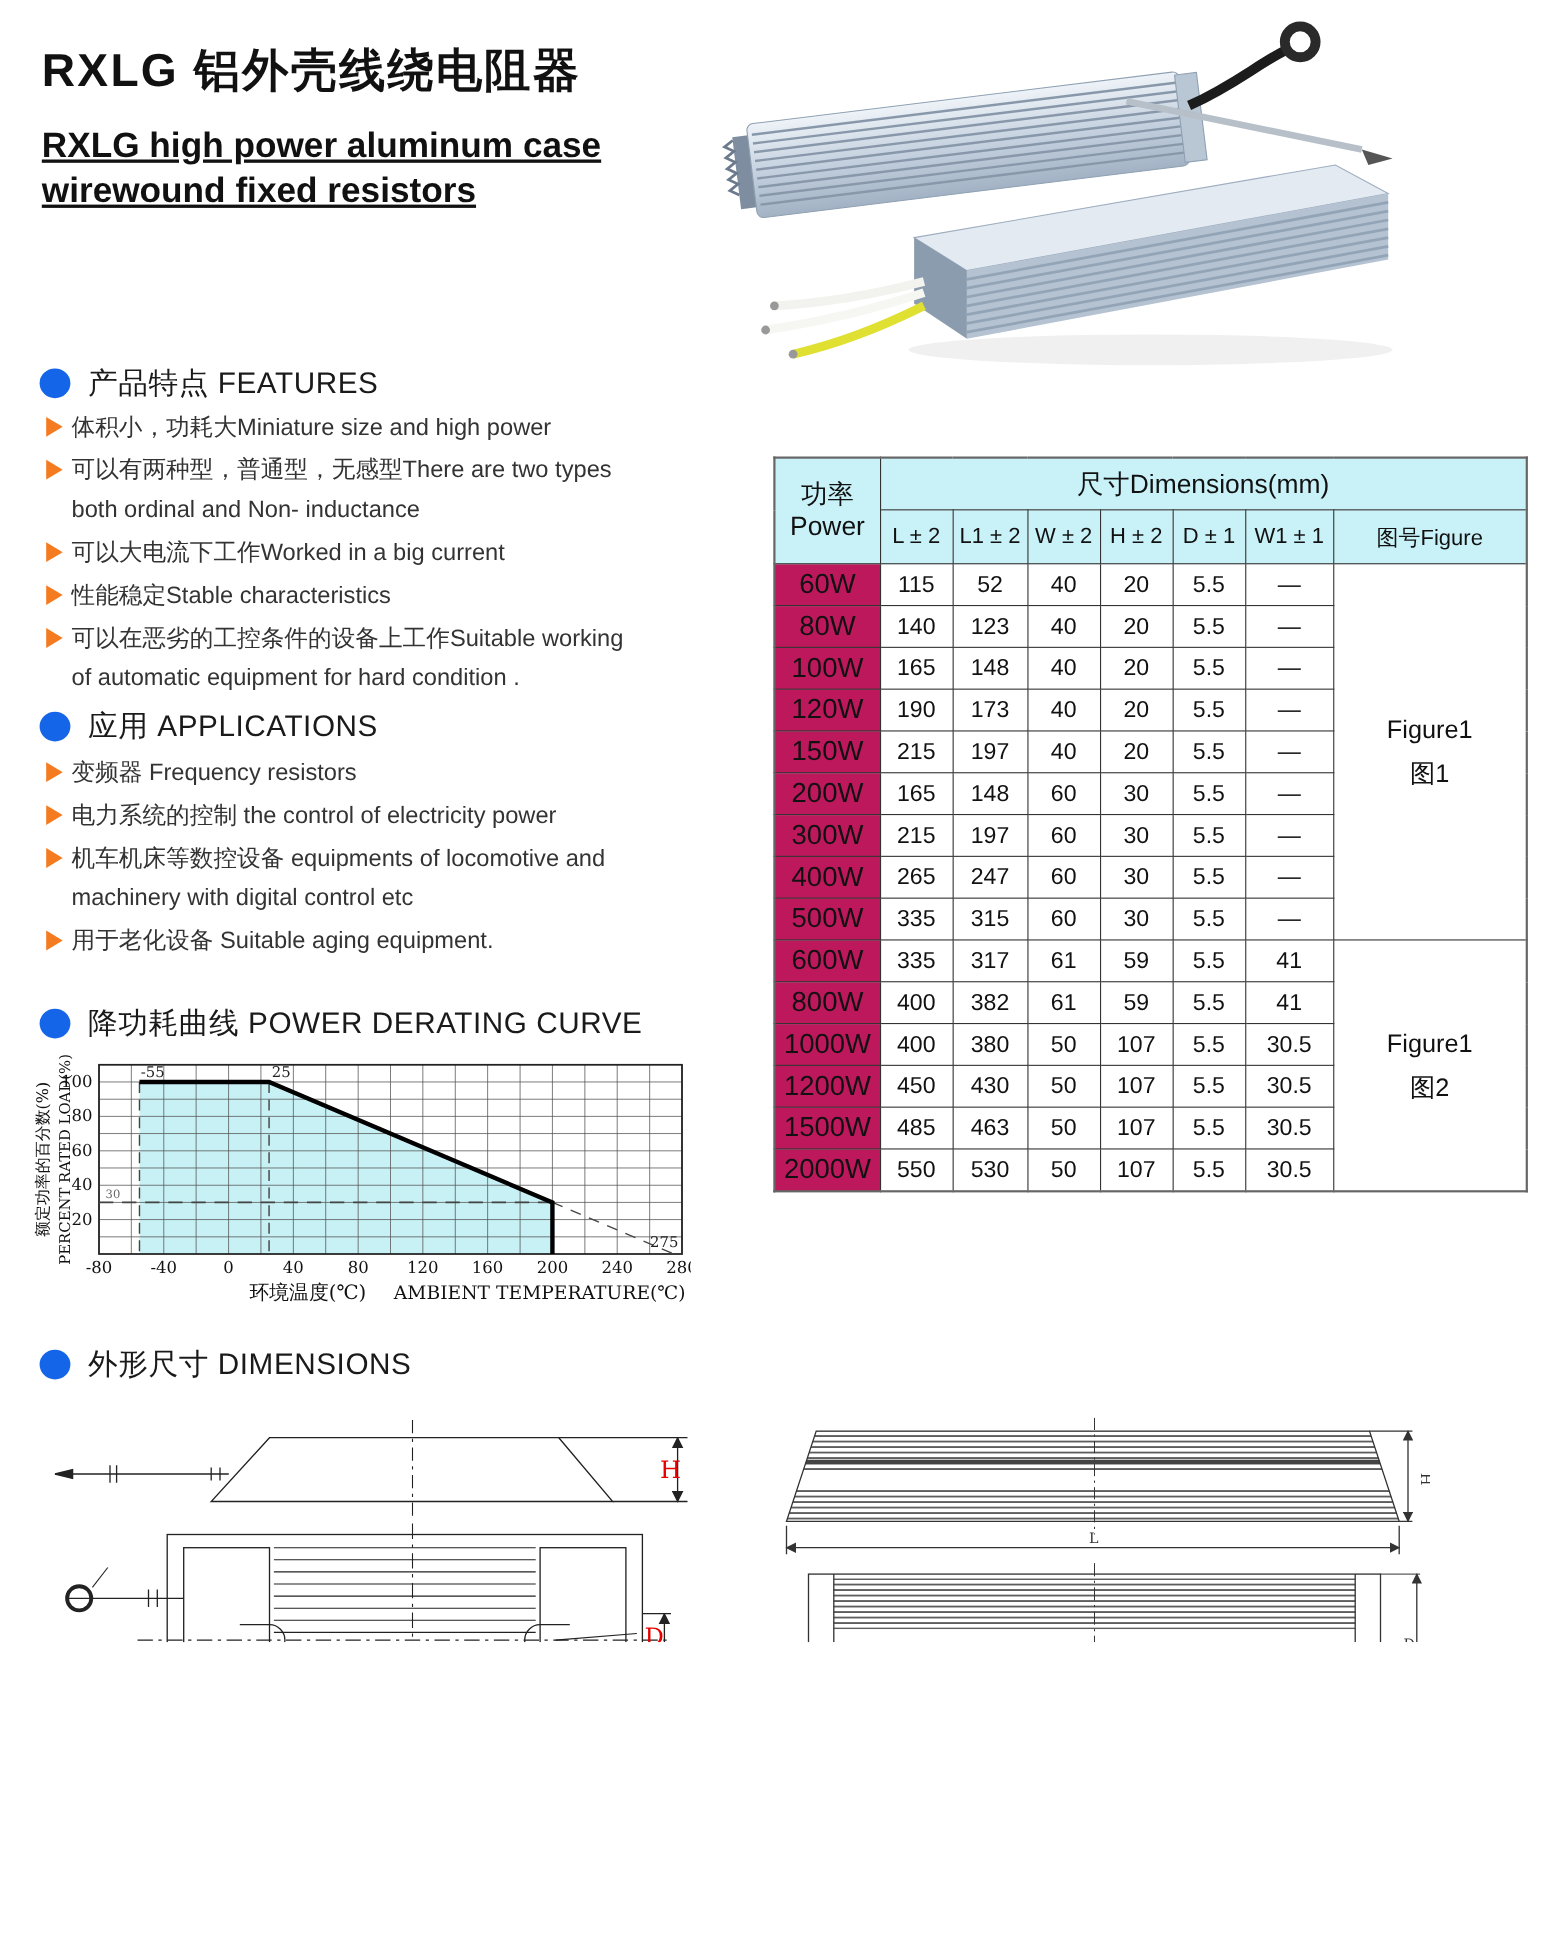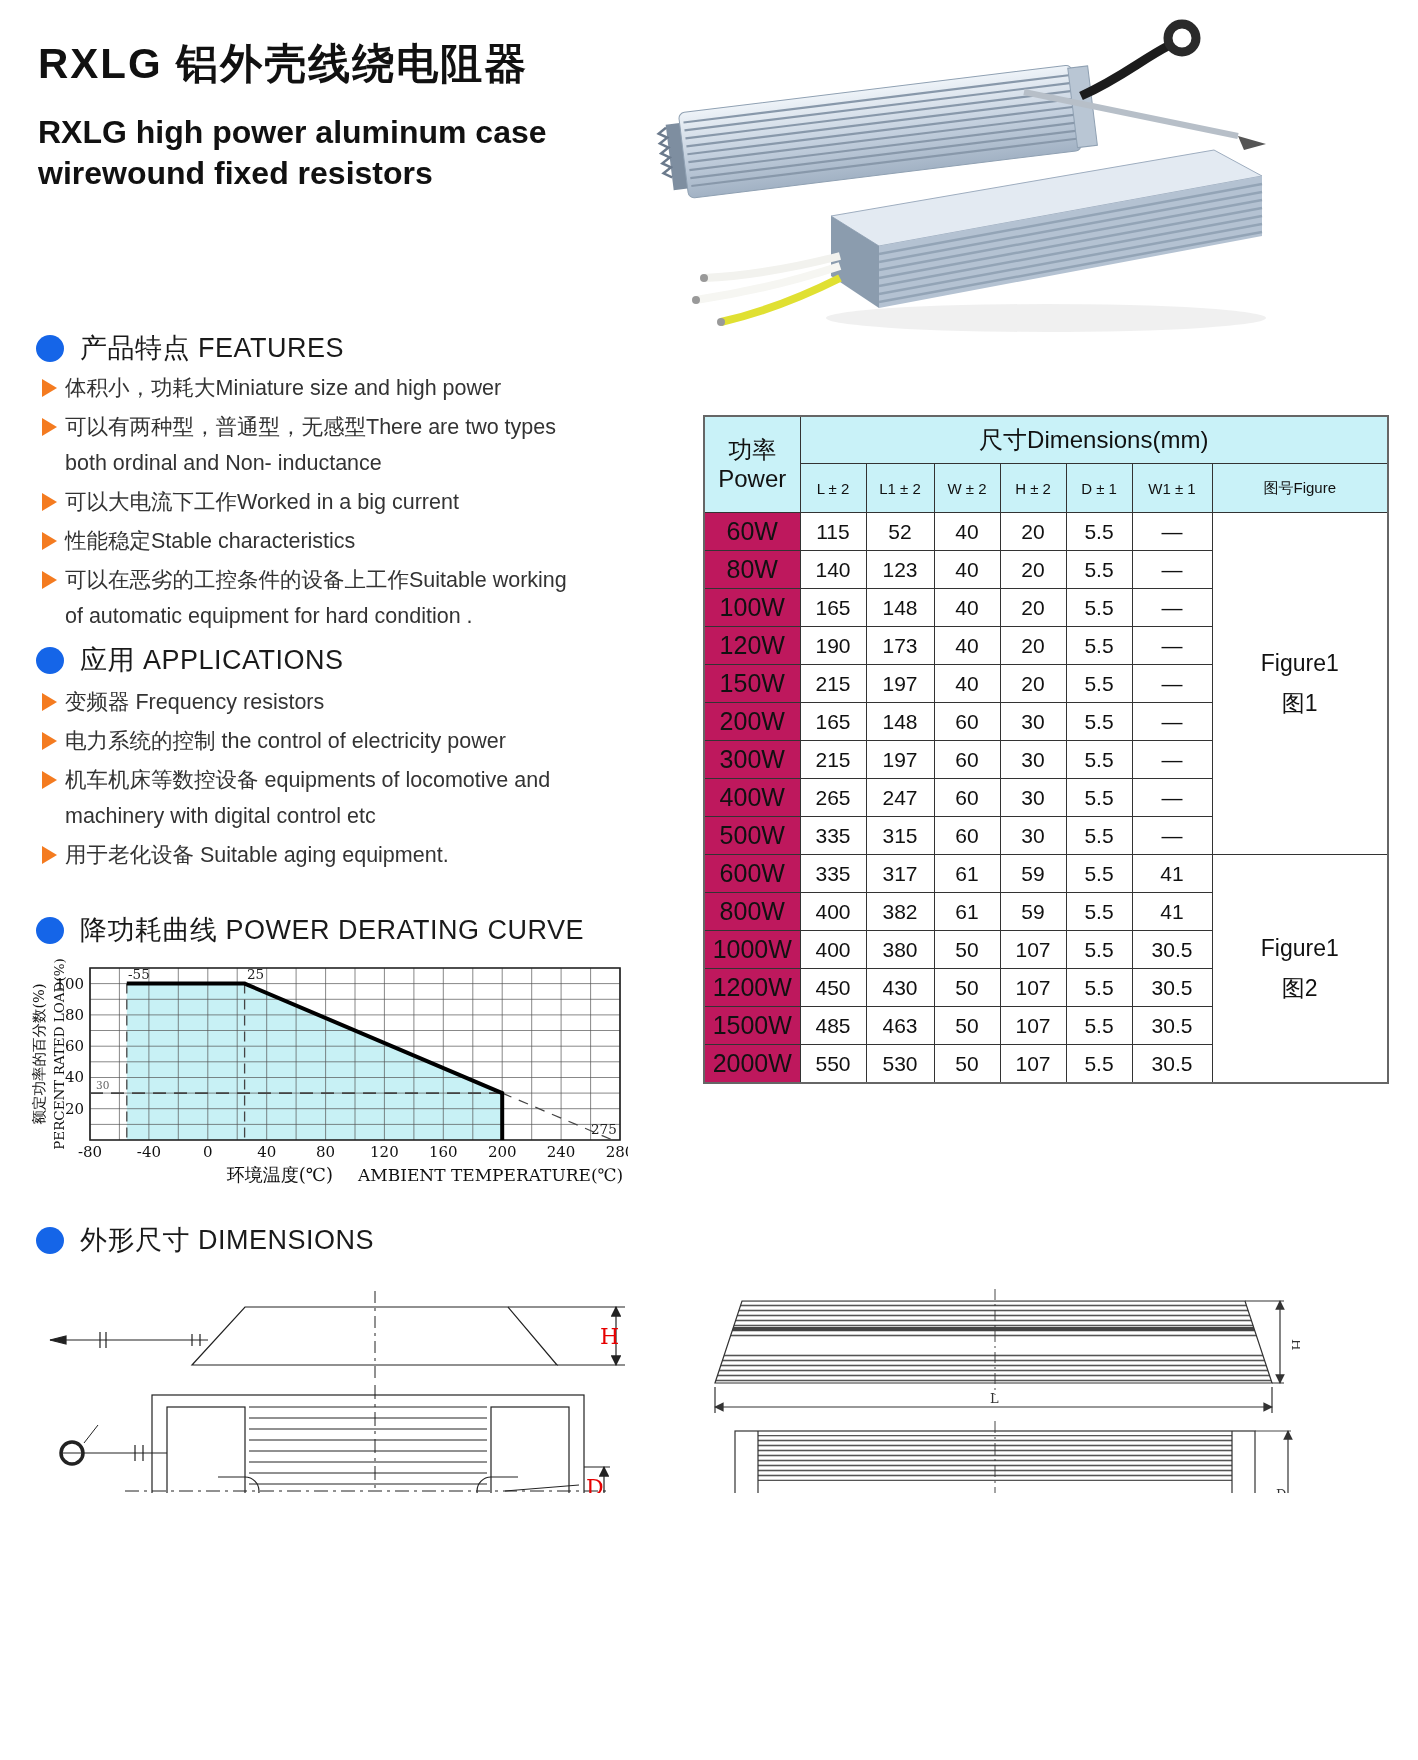--- a/index.html
+++ b/index.html
@@ -1,35 +1,35 @@
 <!DOCTYPE html>
 <html><head>
 <meta charset="utf-8">
 <style>
   html,body{margin:0;padding:0;background:#fff;}
   .page{position:relative;width:1418px;height:1493px;background:#fff;overflow:hidden;
         font-family:"Liberation Sans",sans-serif;color:#111;}
   .title-zh{position:absolute;left:38px;top:36px;font-size:42px;font-weight:bold;letter-spacing:2px;}
-  .title-en{position:absolute;left:38px;top:112px;font-size:32px;font-weight:bold;line-height:1.28;width:600px;}
+  .title-en{position:absolute;left:38px;top:112px;font-size:32px;font-weight:bold;line-height:1.28;width:600px;text-decoration:underline;}
   .sec{position:absolute;display:flex;align-items:center;gap:16px;}
   .dot{width:28px;height:27px;border-radius:50%;background:#1565e8;flex:0 0 auto;}
   .sec-label{font-size:27px;color:#1a1a1a;letter-spacing:0.5px;}
   .blist{position:absolute;left:42px;width:590px;}
   .bitem{display:flex;gap:8px;margin-bottom:3px;}
   .tri{flex:0 0 auto;width:0;height:0;border-left:15px solid #f47b20;
        border-top:9px solid transparent;border-bottom:9px solid transparent;margin-top:9px;}
   .btext{font-size:21.5px;line-height:36px;color:#333;}
   
   .dtable{position:absolute;left:703px;top:415px;border-collapse:collapse;table-layout:fixed;
           border:2px solid #666;}
   .dtable th,.dtable td{border:1px solid #333;text-align:center;vertical-align:middle;
           font-weight:normal;padding:0;}
   .cyan{background:#c9f2f8;}
   .h1row th{height:46px;font-size:24px;}
-  .h2row th{height:48px;font-size:15px;}
+  .h2row th{height:48px;font-size:20px;}
   .pwh{font-size:24px;line-height:1.2;}
   .dtable td{height:37px;font-size:21px;background:#fff;}
   .dtable td.pw{background:#be185d;font-size:25px;}
   .dtable td.figc{font-size:23px;line-height:1.7;background:#fff;}
   
   .chart-wrap{position:absolute;left:28px;top:950px;}
   .fig1-wrap{position:absolute;left:40px;top:1283px;}
   .fig2-wrap{position:absolute;left:680px;top:1283px;}
   .photo-wrap{position:absolute;left:626px;top:8px;}
   .caption{position:absolute;top:1692px;font-size:23px;color:#0f172a;width:220px;text-align:left;}

